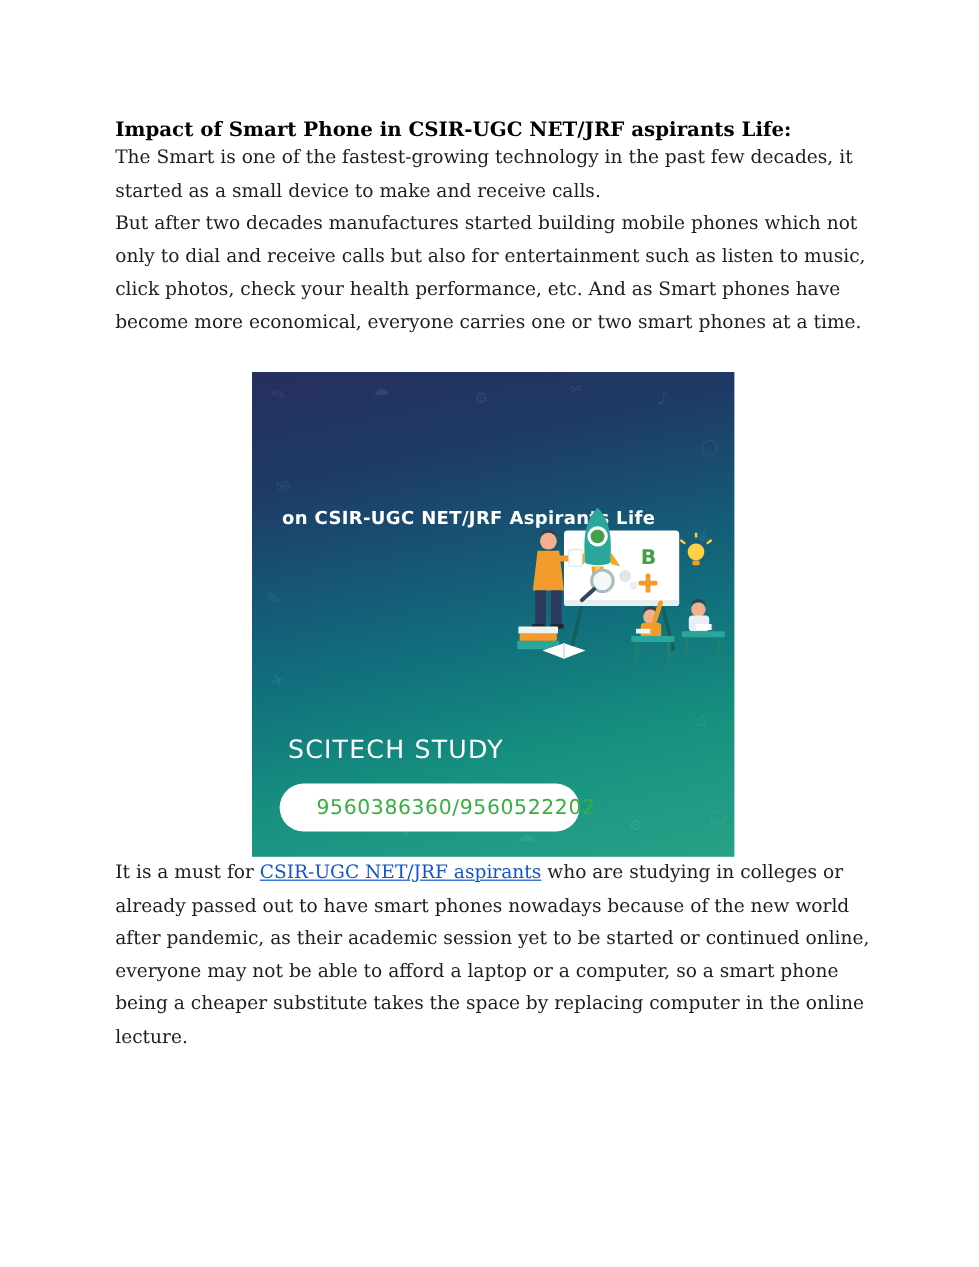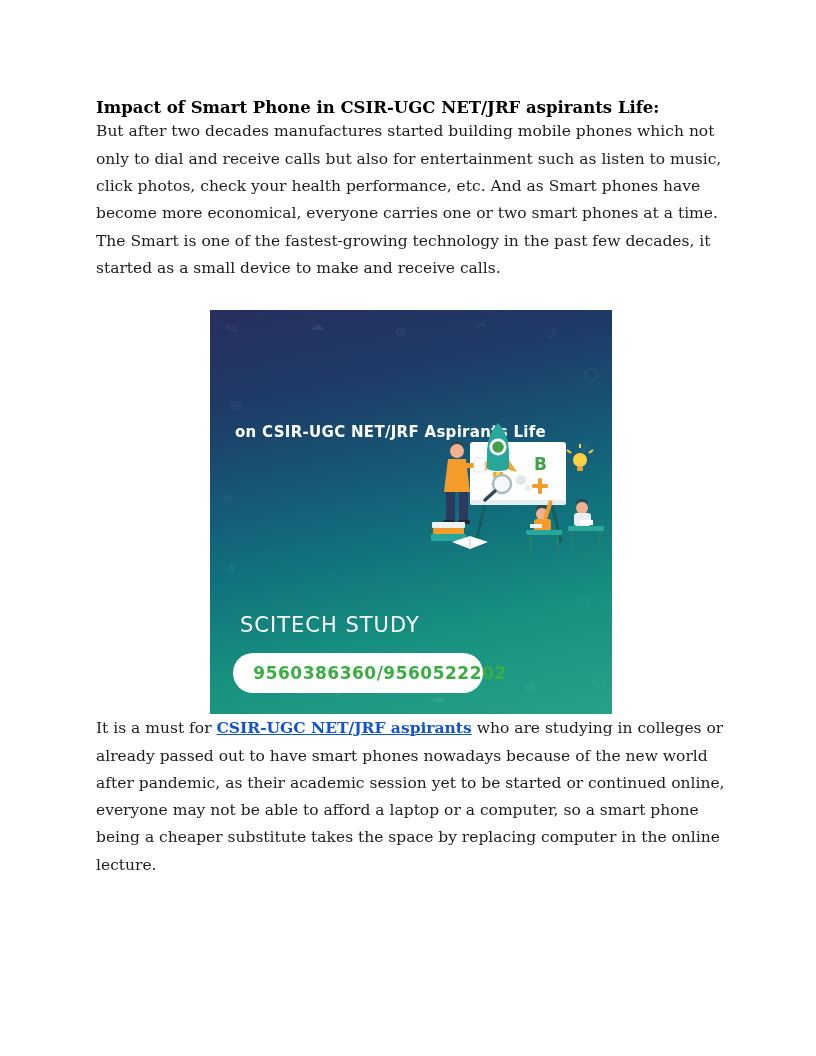--- a/index.html
+++ b/index.html
@@ -5,50 +5,50 @@
   html,body{margin:0;padding:0;background:#fff;}
   body{width:816px;height:1056px;position:relative;overflow:hidden;
        font-family:"DejaVu Serif","Liberation Serif",serif;color:#1d1d1d;}
   .page{width:816px;height:1056px;position:relative;padding-left:36px;}
   .content{position:absolute;left:96px;top:0;width:630px;}
   h1.doc-title{font-size:16.5px;font-weight:bold;color:#000;margin:97px 0 0 0;line-height:1.3;}
   p.body-para{font-size:15.5px;line-height:27.3px;margin:0;color:#1d1d1d;}
   .p1{margin-top:56px;}
   .p2{margin-top:19px;}
   .p3{margin-top:57px;}
-  a.doc-link{color:var(--link,#1155cc);font-weight:bold;text-decoration:underline;cursor:pointer;}
+  a.doc-link{color:var(--link,#1155cc);font-weight:normal;text-decoration:underline;cursor:pointer;}
 
   
   .poster{position:relative;width:402px;height:404px;margin:28px auto 0 auto;overflow:hidden;
           background:linear-gradient(168deg,var(--poster-top,#272f5e) 0%,#1e3a66 20%,#155b77 42%,
                      var(--poster-mid,#11707d) 55%,#16917f 76%,var(--poster-bottom,#27a287) 100%);
           font-family:"DejaVu Sans","Liberation Sans",sans-serif;}
   .doodle{position:absolute;color:#ffffff;opacity:0.07;pointer-events:none;line-height:1;}
   .poster-title{position:absolute;left:25px;top:38px;color:#fff;font-size:27px;font-weight:bold;
                 letter-spacing:0.5px;}
   .poster-subtitle{position:absolute;left:25px;top:113px;color:#fff;font-size:15px;font-weight:bold;
                    letter-spacing:0.3px;}
   .illustration{position:absolute;left:220px;top:112px;}
   .poster-brand{position:absolute;left:30px;top:303px;color:#fff;font-size:21px;font-weight:normal;
                 letter-spacing:1px;}
   .pill{position:absolute;left:23px;top:343px;width:250px;height:40px;background:#fff;
         border-radius:20px;display:flex;align-items:center;justify-content:center;gap:9px;}
-  .pill .phone{color:var(--green,#3aad43);font-size:17px;font-weight:bold;letter-spacing:0.5px;margin-left:35px;}
+  .pill .phone{color:var(--green,#3aad43);font-size:17px;font-weight:normal;letter-spacing:0.5px;margin-left:35px;}
 </style>
 </head>
 <body>
 
 <div class="page">
   <div class="content">
 
     <h1 class="doc-title">Impact of Smart Phone in CSIR-UGC NET/JRF aspirants Life:</h1>
 
+    <p class="body-para p1">The Smart is one of the fastest-growing technology in the past few decades, it started as a small device to make and receive calls.</p>
+
     <p class="body-para p2">But after two decades manufactures started building mobile phones which not only to dial and receive calls but also for entertainment such as listen to music, click photos, check your health performance, etc. And as Smart phones have become more economical, everyone carries one or two smart phones at a time.</p>
-
-    <p class="body-para p1">The Smart is one of the fastest-growing technology in the past few decades, it started as a small device to make and receive calls.</p>
 
     <div class="poster">
       <div id="doodles">
           <span class="doodle" style="left: 4%; top: 3%; font-size: 15px; transform: rotate(-25deg);">✎</span>
           <span class="doodle" style="left: 25%; top: 2%; font-size: 14px; transform: rotate(0deg);">☁</span>
           <span class="doodle" style="left: 46%; top: 4%; font-size: 13px; transform: rotate(15deg);">⚙</span>
           <span class="doodle" style="left: 66%; top: 2%; font-size: 14px; transform: rotate(-10deg);">✂</span>
           <span class="doodle" style="left: 84%; top: 4%; font-size: 14px; transform: rotate(10deg);">♪</span>
           <span class="doodle" style="left: 93%; top: 14%; font-size: 13px; transform: rotate(0deg);">◯</span>
           <span class="doodle" style="left: 5%; top: 22%; font-size: 14px; transform: rotate(-15deg);">✉</span>

